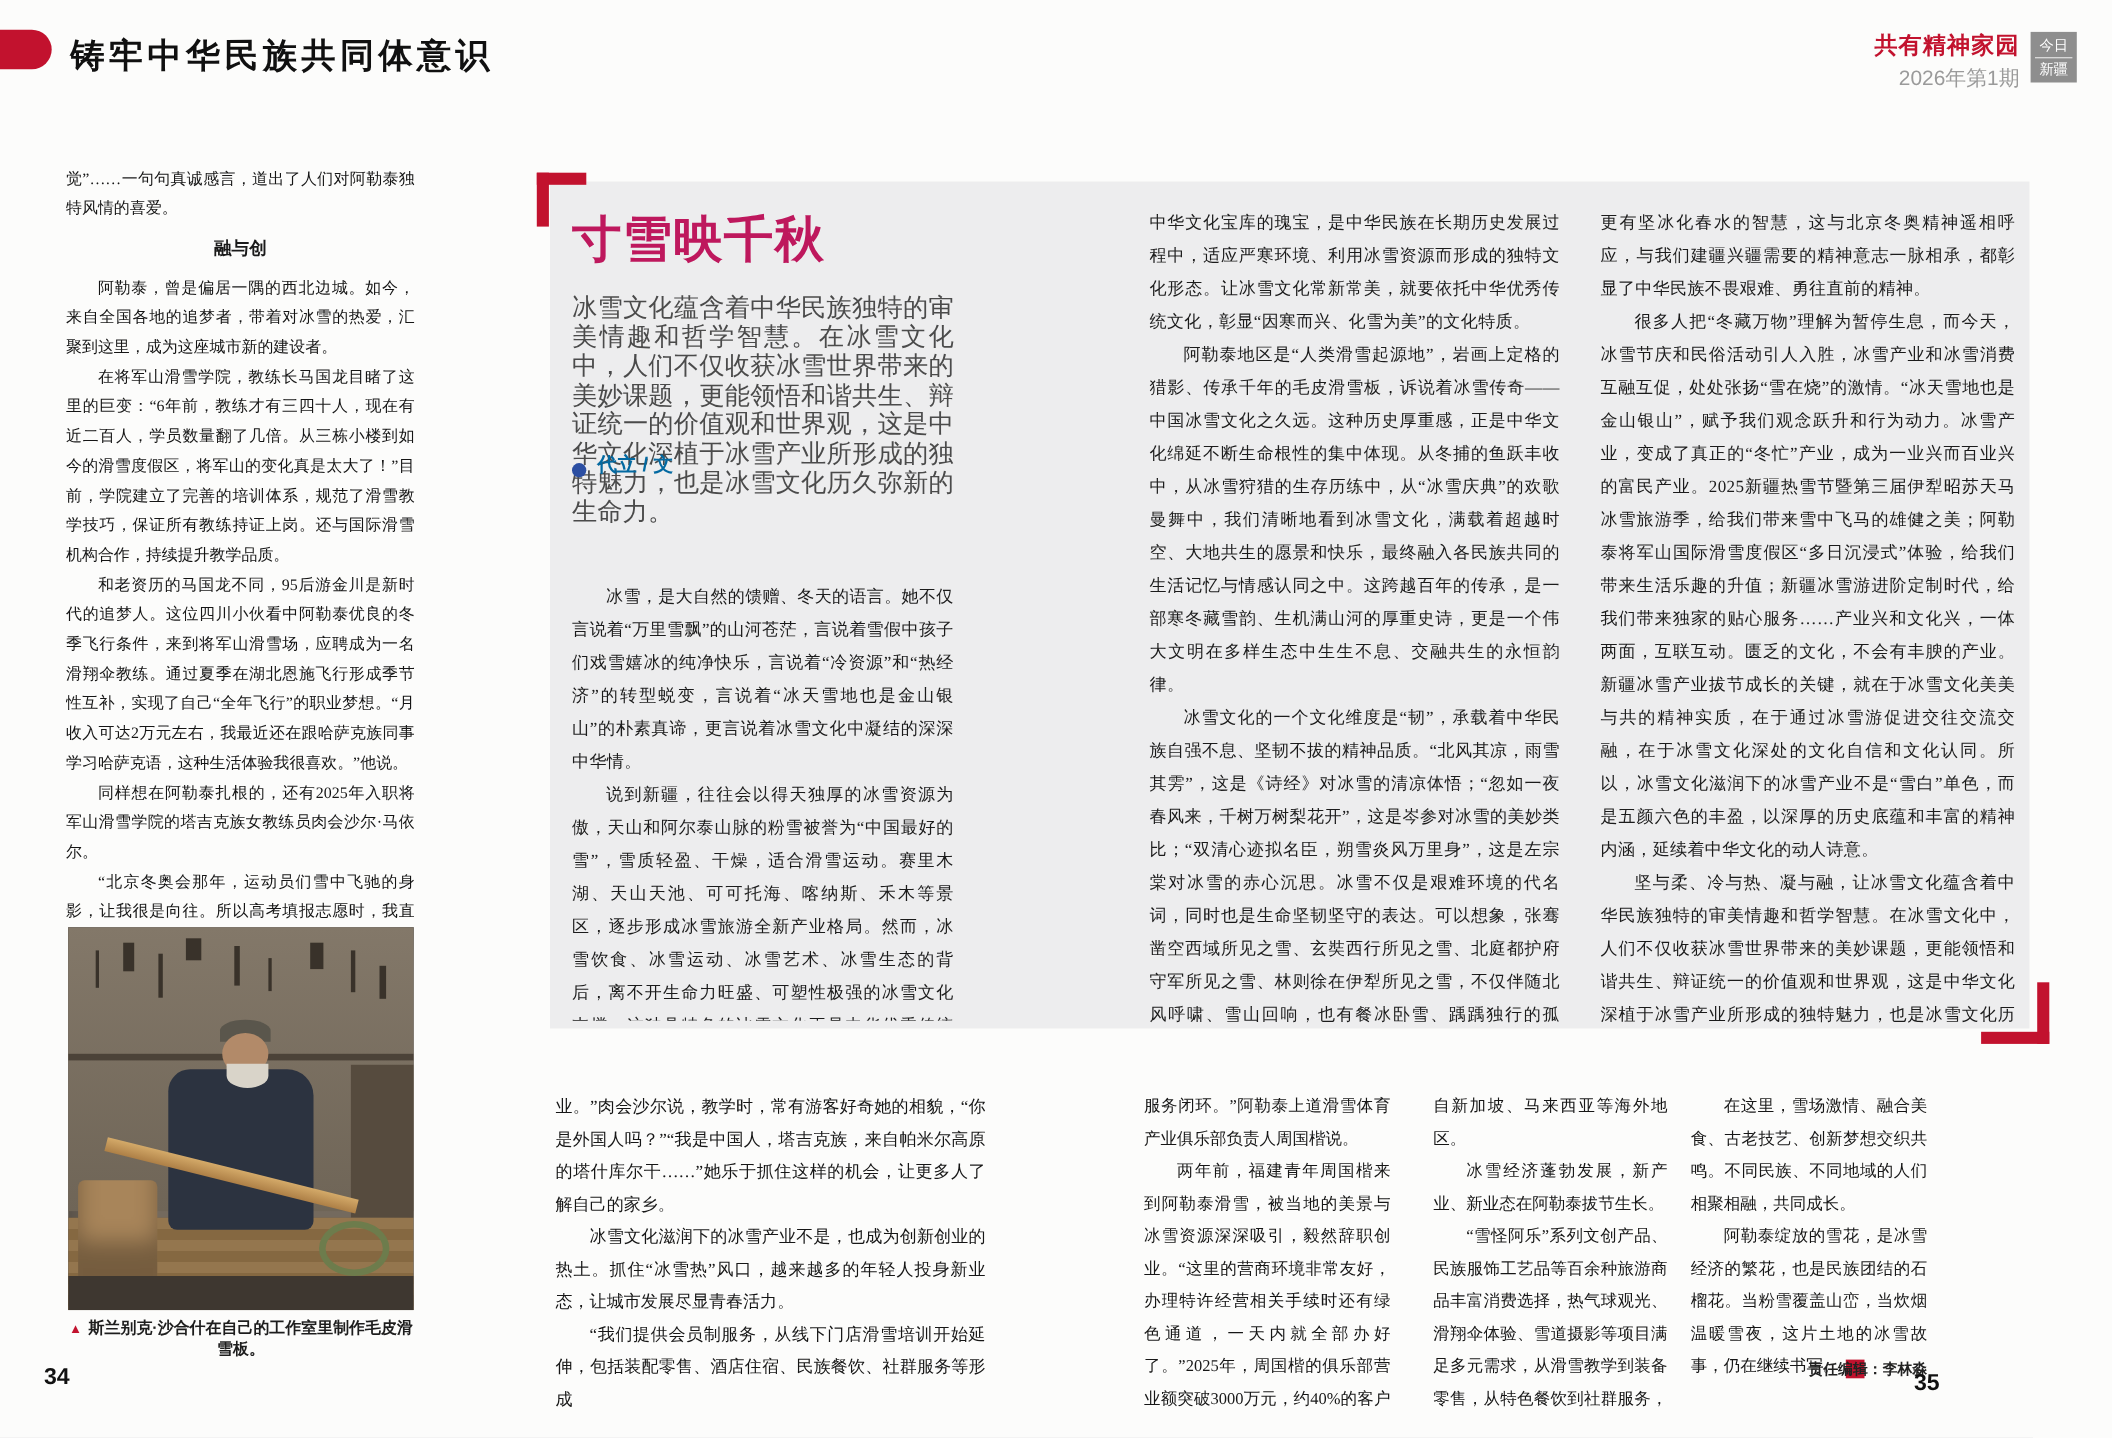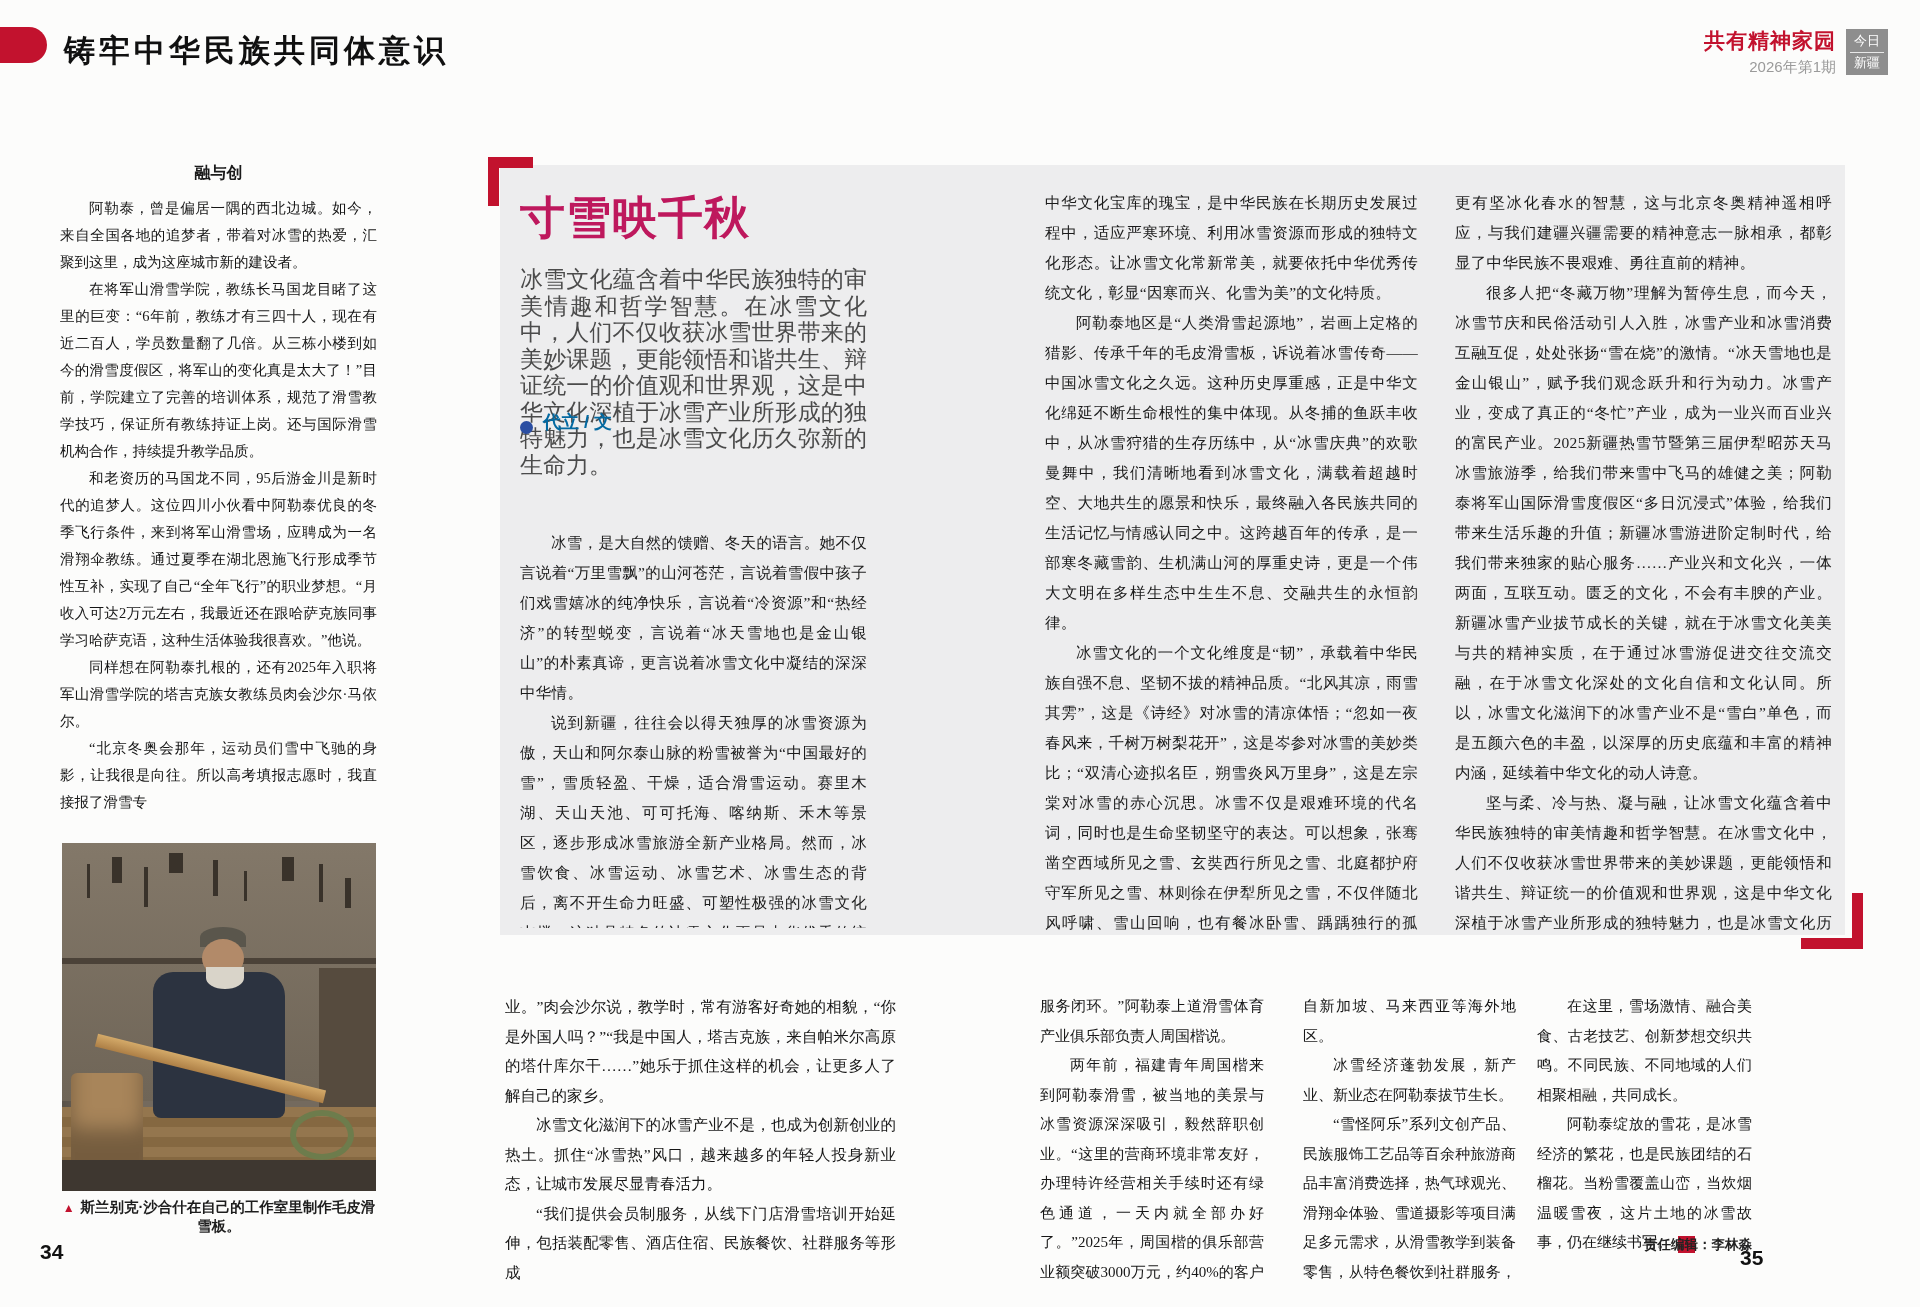--- a/index.html
+++ b/index.html
@@ -6,21 +6,21 @@
   .sheet{position:relative;width:1920px;height:1307px;background:#fcfcfb;overflow:hidden;
          font-family:"Liberation Serif","DejaVu Serif",serif;color:#161616;}
   
   .red-tab{position:absolute;left:0;top:27px;width:47px;height:36px;background:#c2122e;
            border-radius:0 18px 18px 0;}
   .hdr-title{position:absolute;left:64px;top:30px;font-size:31px;font-weight:bold;
              letter-spacing:4px;color:#101010;font-family:Liberation Mono, monospace;}
   .hdr-right{position:absolute;left:1540px;top:27px;width:296px;text-align:right;
              font-family:"Liberation Sans","DejaVu Sans",sans-serif;}
   .hdr-mag{font-size:21px;font-weight:bold;color:#c2122e;letter-spacing:1px;}
-  .hdr-issue{font-size:15px;color:#9a9a9a;margin-top:3px;}
+  .hdr-issue{font-size:19px;color:#9a9a9a;margin-top:3px;}
   .hdr-badge{position:absolute;left:1846px;top:29px;width:42px;height:46px;background:#8e8e8e;
              color:#fff;font-family:"Liberation Sans","DejaVu Sans",sans-serif;font-size:13px;
              display:flex;flex-direction:column;justify-content:center;align-items:center;line-height:1.55;}
   .hdr-badge .bsep{width:34px;height:1px;background:rgba(255,255,255,.8);}
   
   .left-col{position:absolute;left:60px;top:150px;width:317px;height:690px;
             font-size:14.5px;line-height:27px;text-align:justify;color:#151515;overflow:hidden;}
   .para{margin:0;text-indent:2em;}
   .noindent{text-indent:0;}
   .subhead{margin:9px 0 9px 0;text-align:center;font-size:16px;font-weight:bold;
@@ -108,20 +108,21 @@
     <div class="hdr-mag">共有精神家园</div>
     <div class="hdr-issue">2026年第1期</div>
   </div>
   <div class="hdr-badge">
     <span>今日</span>
     <span class="bsep"></span>
     <span>新疆</span>
   </div>
 
   <div class="left-col">
+    <p class="para noindent">觉”……一句句真诚感言，道出了人们对阿勒泰独特风情的喜爱。</p>
     <h3 class="subhead">融与创</h3>
     <p class="para">阿勒泰，曾是偏居一隅的西北边城。如今，来自全国各地的追梦者，带着对冰雪的热爱，汇聚到这里，成为这座城市新的建设者。</p>
     <p class="para">在将军山滑雪学院，教练长马国龙目睹了这里的巨变：“6年前，教练才有三四十人，现在有近二百人，学员数量翻了几倍。从三栋小楼到如今的滑雪度假区，将军山的变化真是太大了！”目前，学院建立了完善的培训体系，规范了滑雪教学技巧，保证所有教练持证上岗。还与国际滑雪机构合作，持续提升教学品质。</p>
     <p class="para">和老资历的马国龙不同，95后游金川是新时代的追梦人。这位四川小伙看中阿勒泰优良的冬季飞行条件，来到将军山滑雪场，应聘成为一名滑翔伞教练。通过夏季在湖北恩施飞行形成季节性互补，实现了自己“全年飞行”的职业梦想。“月收入可达2万元左右，我最近还在跟哈萨克族同事学习哈萨克语，这种生活体验我很喜欢。”他说。</p>
     <p class="para">同样想在阿勒泰扎根的，还有2025年入职将军山滑雪学院的塔吉克族女教练员肉会沙尔·马依尔。</p>
     <p class="para">“北京冬奥会那年，运动员们雪中飞驰的身影，让我很是向往。所以高考填报志愿时，我直接报了滑雪专</p>
   </div>
 
   <div class="photo">
     <div class="ph-wall"></div>

